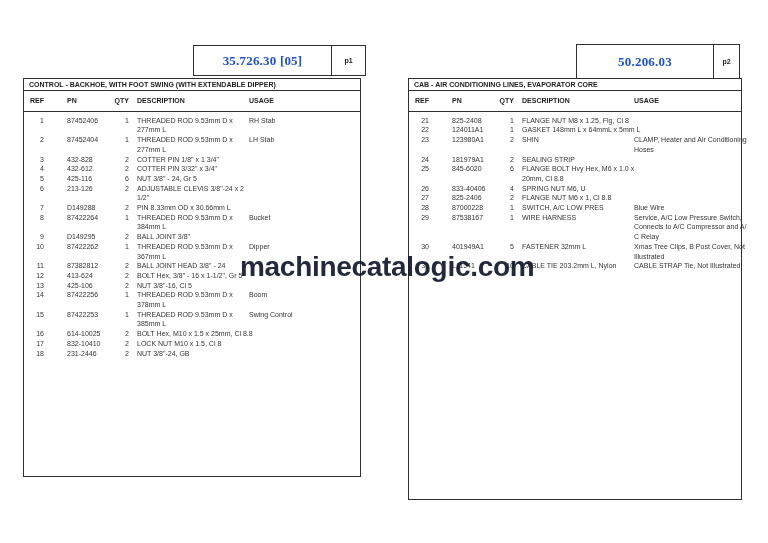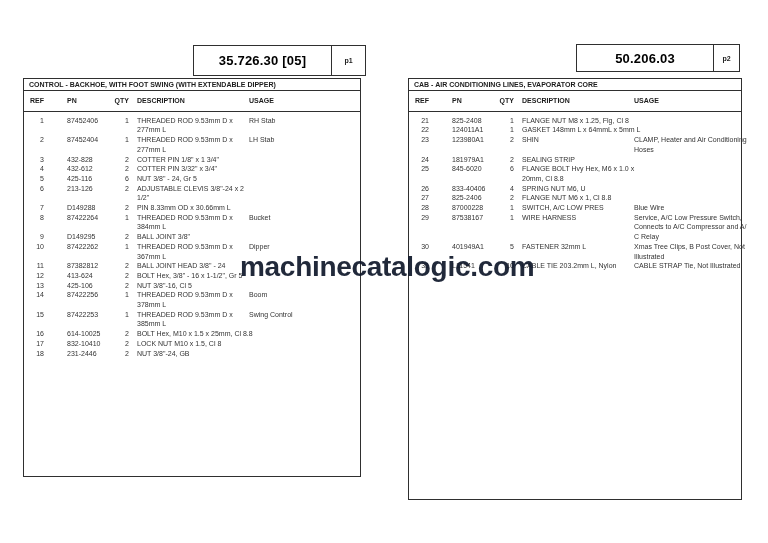--- a/index.html
+++ b/index.html
@@ -5,29 +5,29 @@
   html,body{margin:0;padding:0;}
   body{
     width:768px;height:543px;position:relative;background:#ffffff;
     font-family:"Liberation Sans", sans-serif;color:#2e2e2e;overflow:hidden;
   }
   .code-box{
     position:absolute;display:flex;border:1px solid #2f2f2f;background:#fff;box-sizing:border-box;
   }
   .code-box .code{
     flex:1;display:flex;align-items:center;justify-content:center;
-    font-size:13px;font-weight:700;letter-spacing:.2px;color:#000000;
+    font-size:13px;font-weight:700;letter-spacing:.2px;color:#1d4ed8;font-family:Liberation Serif, serif;
   }
   .code-box .pnum{
     display:flex;align-items:center;justify-content:center;
     border-left:1px solid #2f2f2f;font-size:7px;font-weight:700;color:#1c1c1c;
   }
   .page1-code{left:193px;top:45px;width:173px;height:31px;}
   .page1-code .pnum{width:33px;}
-  .page2-code{left:576px;top:44px;width:164px;height:28px;}
+  .page2-code{left:576px;top:44px;width:164px;height:35px;}
   .page2-code .pnum{width:25px;}
 
   .parts-table{
     position:absolute;border:1px solid #2f2f2f;background:#fff;box-sizing:border-box;
   }
   .page1-table{left:23px;top:78px;width:338px;height:399px;}
   .page2-table{left:408px;top:78px;width:334px;height:422px;}
 
   .section-title{
     font-size:7px;font-weight:700;color:#1c1c1c;

